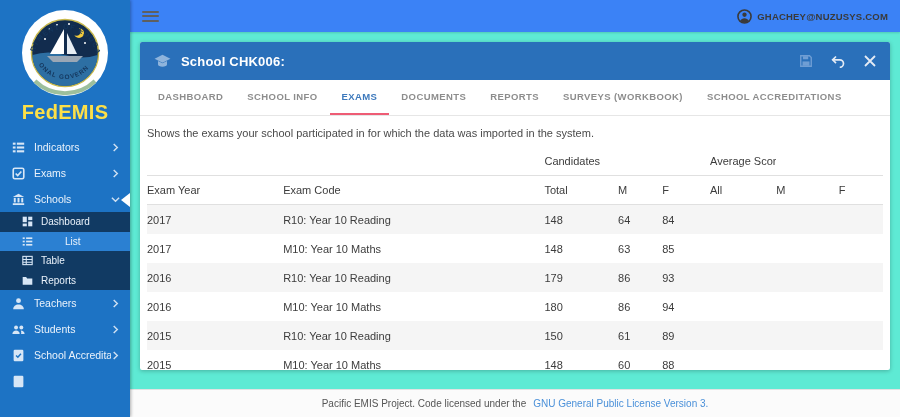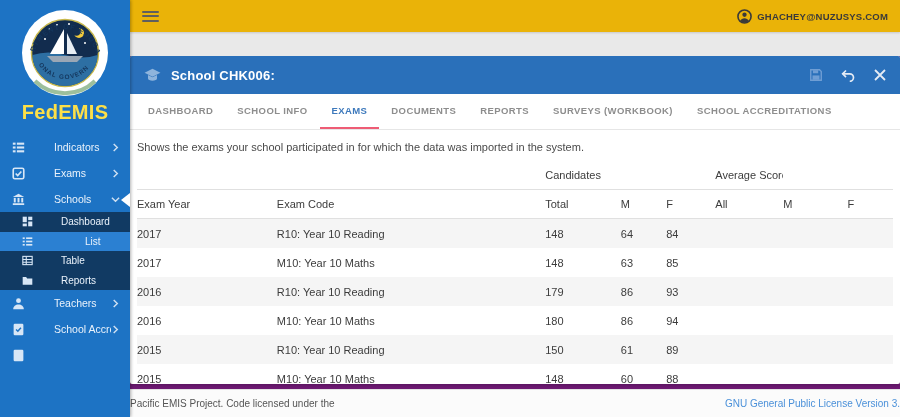--- a/index.html
+++ b/index.html
@@ -8,42 +8,42 @@
   .app { display:flex; width:900px; height:417px; }
 
   
   .sidebar { position:relative; width:130px; background:#1d73c4; flex:0 0 130px;
              box-shadow:1px 0 3px rgba(0,0,0,.3); z-index:5; overflow:hidden; }
   .logo-area { height:134px; display:flex; flex-direction:column; align-items:center; padding-top:9px; }
   .brand { color:#fde047; font-size:20px; font-weight:bold; letter-spacing:.3px; margin-top:4px; }
   .nav-item { display:flex; align-items:center; height:26px; padding:0 10px 0 12px;
               color:#eaf2fb; font-size:10.5px; cursor:pointer; }
   .nav-item .ico { width:13px; height:13px; margin-right:9px; flex:0 0 13px; color:#d7e6f6; }
-  .nav-item .lbl { flex:1; white-space:nowrap; overflow:hidden;margin-left:20px; }
+  .nav-item .lbl { flex:1; white-space:nowrap; overflow:hidden; }
   .nav-item .chev { width:9px; height:9px; color:#cfe0f2; }
   .submenu { background:#113a63; }
   .submenu .nav-item { height:19.5px; padding-left:22px; font-size:10px; }
   .submenu .nav-item .ico { width:11px; height:11px; flex:0 0 11px; margin-right:8px; }
   .submenu .nav-item.active { background:#2b80d2;gap:24px; }
   .active-arrow { position:absolute; right:0; top:193px; width:0; height:0;
                   border-top:7px solid transparent; border-bottom:7px solid transparent;
                   border-right:9px solid #ffffff; }
   svg { display:block; }
 
   
   .main { flex:1; display:flex; flex-direction:column; min-width:0; }
-  .topbar { height:32px; background:#eab308; box-shadow:0 1px 2px rgba(0,0,0,.15);
+  .topbar { height:32px; background:#3b82f6; box-shadow:0 1px 2px rgba(0,0,0,.15);
             display:flex; align-items:center; padding:0 12px; position:relative; z-index:4; }
   .hamburger { background:none; border:none; cursor:pointer; width:17px; display:flex;
                flex-direction:column; gap:2.5px; padding:2px 0; }
   .hamburger span { display:block; height:2px; background:#5f5f5f; border-radius:1px; }
   .user { margin-left:auto; display:flex; align-items:center; gap:5px; cursor:pointer; color:#3a3a3a; }
   .user .email { font-size:9.5px; font-weight:bold; letter-spacing:.2px; }
 
-  .content { flex:1; background:#701a75; overflow:hidden;margin-top:24px; }
+  .content { flex:1; background:#5eead4; padding:10px; overflow:hidden; }
 
   
   .card { background:#fff; height:328px; box-shadow:0 1px 4px rgba(0,0,0,.25); border-radius:2px;
           display:flex; flex-direction:column; overflow:hidden; }
   .card-header { height:38px; background:#2a70ba; display:flex; align-items:center;
                  padding:0 14px; flex:0 0 38px; }
   .card-header .cap { color:#8fb4dc; margin-right:10px; }
   .card-title { color:#fff; font-size:13px; font-weight:bold; letter-spacing:.2px; }
   .header-actions { margin-left:auto; display:flex; align-items:center; gap:18px; }
   .hbtn { background:none; border:none; cursor:pointer; padding:0; color:#e4ebf5; }
@@ -59,21 +59,21 @@
 
   table { border-collapse:collapse; width:calc(100% - 14px); margin:2px 7px 0 7px; table-layout:fixed; }
   th, td { text-align:left; font-size:11px; color:#3c3c3c; padding:8px 4px 8px 0;
            overflow:hidden; white-space:nowrap; }
   thead th { font-weight:normal; border-bottom:1px solid #e0e0e0; }
   tbody tr:nth-child(odd) { background:#f5f5f5; }
   tbody td { padding-top:8.5px; padding-bottom:8.5px; }
 
   
   .footer { height:28px; background:#fbfbfb; border-top:1px solid #e3e3e3;
-            display:flex; align-items:center; justify-content:space-between;
+            display:flex; align-items:center; justify-content:center;
             font-size:10px; color:#555; flex:0 0 28px; }
   .footer a { color:#4a90d9; text-decoration:none; margin-left:7px; }
 </style>
 </head>
 <body>
 
 <div class="app">
 
   <aside class="sidebar">
     <div class="logo-area">
@@ -186,20 +186,32 @@
         <svg class="ico" viewBox="0 0 16 16" fill="currentColor">
             <circle cx="8" cy="4.5" r="3"></circle>
             <path d="M1.5 15c0-3.6 2.9-5.7 6.5-5.7s6.5 2.1 6.5 5.7z"></path>
           </svg>
         <span class="lbl">Teachers</span>
         <svg class="chev" viewBox="0 0 10 10" fill="none" stroke="currentColor" stroke-width="1.6">
             <path d="M3 1l4 4-4 4"></path>
           </svg>
       </div>
       <div class="nav-item">
+        <svg class="ico" viewBox="0 0 16 16" fill="currentColor">
+            <circle cx="5" cy="5.5" r="2.4"></circle>
+            <path d="M.5 13.5c0-2.8 2-4.3 4.5-4.3s4.5 1.5 4.5 4.3z"></path>
+            <circle cx="11.5" cy="5.5" r="2.4"></circle>
+            <path d="M10.8 9.3c2.6.2 4.7 1.6 4.7 4.2h-4.3a6 6 0 0 0-.4-4.2z"></path>
+          </svg>
+        <span class="lbl">Students</span>
+        <svg class="chev" viewBox="0 0 10 10" fill="none" stroke="currentColor" stroke-width="1.6">
+            <path d="M3 1l4 4-4 4"></path>
+          </svg>
+      </div>
+      <div class="nav-item">
         <svg class="ico" viewBox="0 0 16 16">
             <rect x="2" y="1" width="12" height="14" rx="1.5" fill="currentColor"></rect>
             <path d="M5 8l2.2 2.2L11 5.8" fill="none" stroke="#1d73c4" stroke-width="1.8"></path>
           </svg>
         <span class="lbl">School Accreditations</span>
         <svg class="chev" viewBox="0 0 10 10" fill="none" stroke="currentColor" stroke-width="1.6">
             <path d="M3 1l4 4-4 4"></path>
           </svg>
       </div>
       <div class="nav-item">

